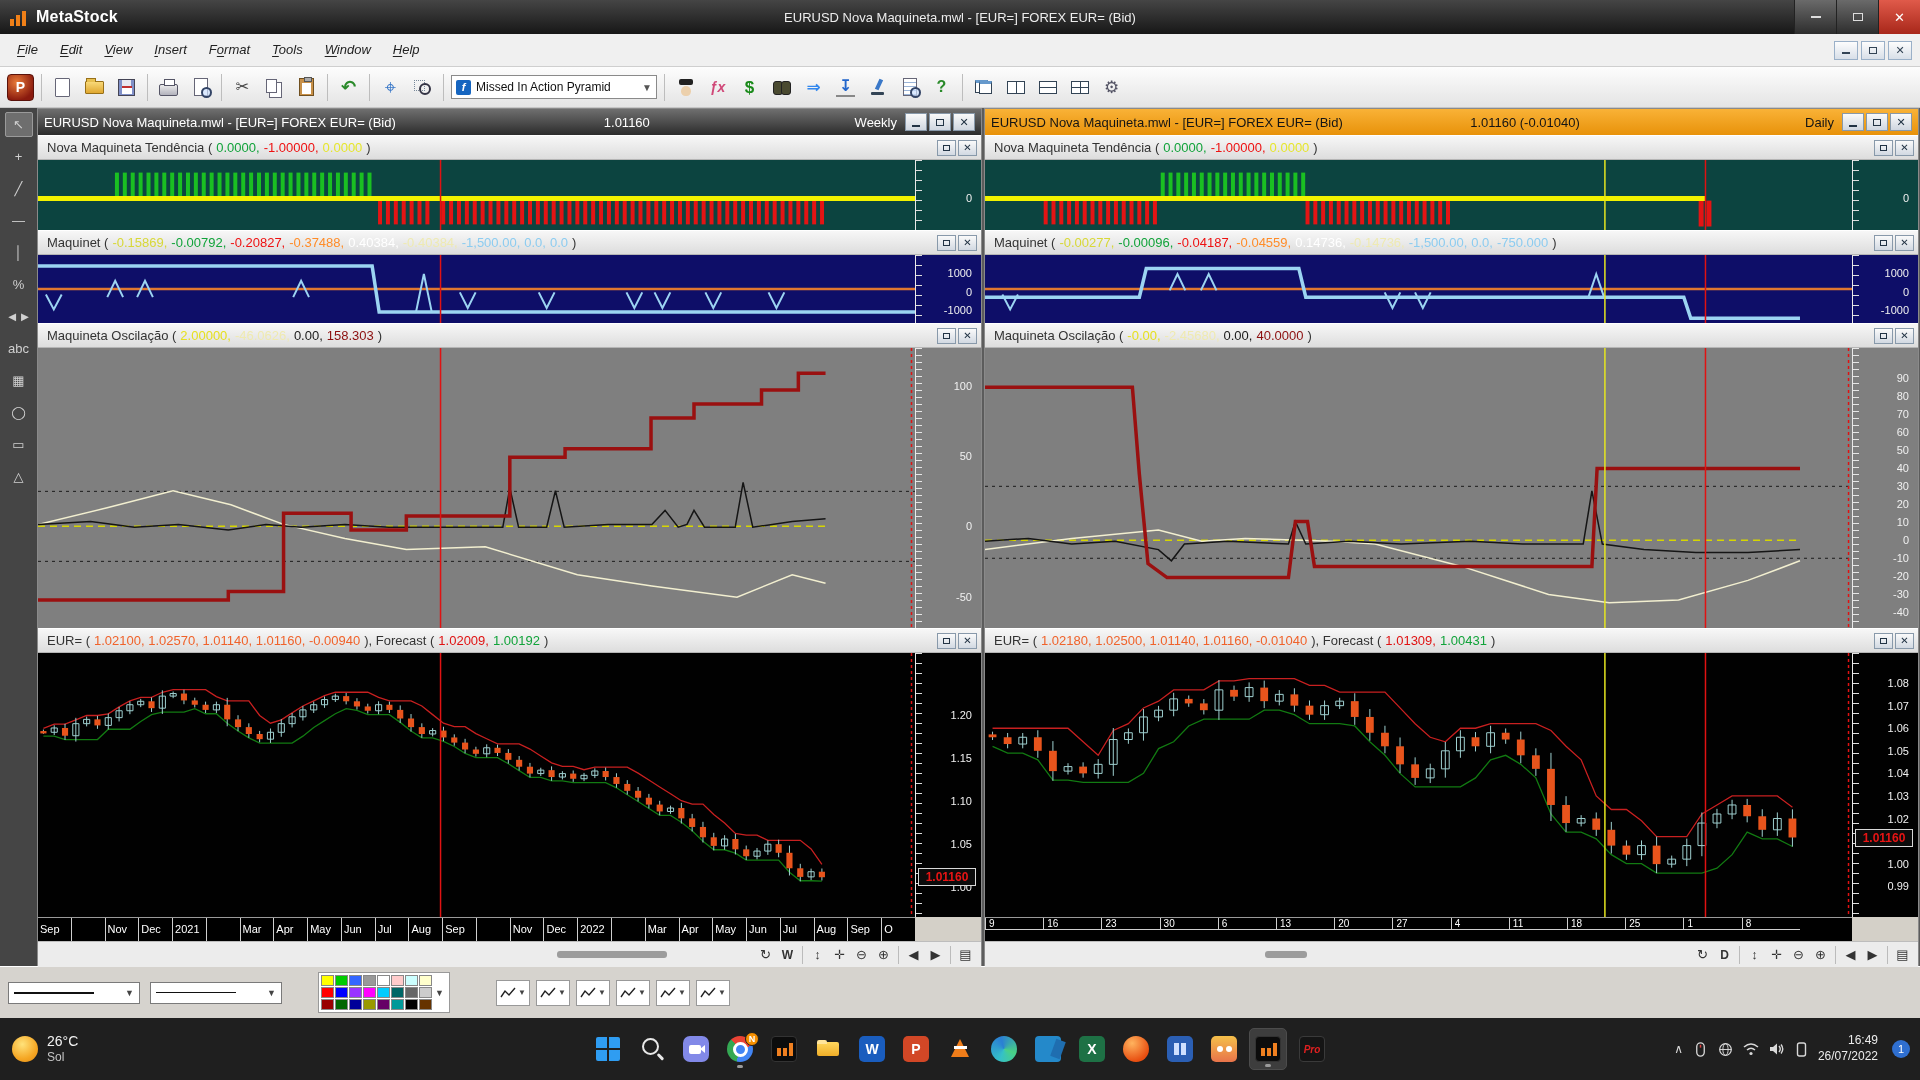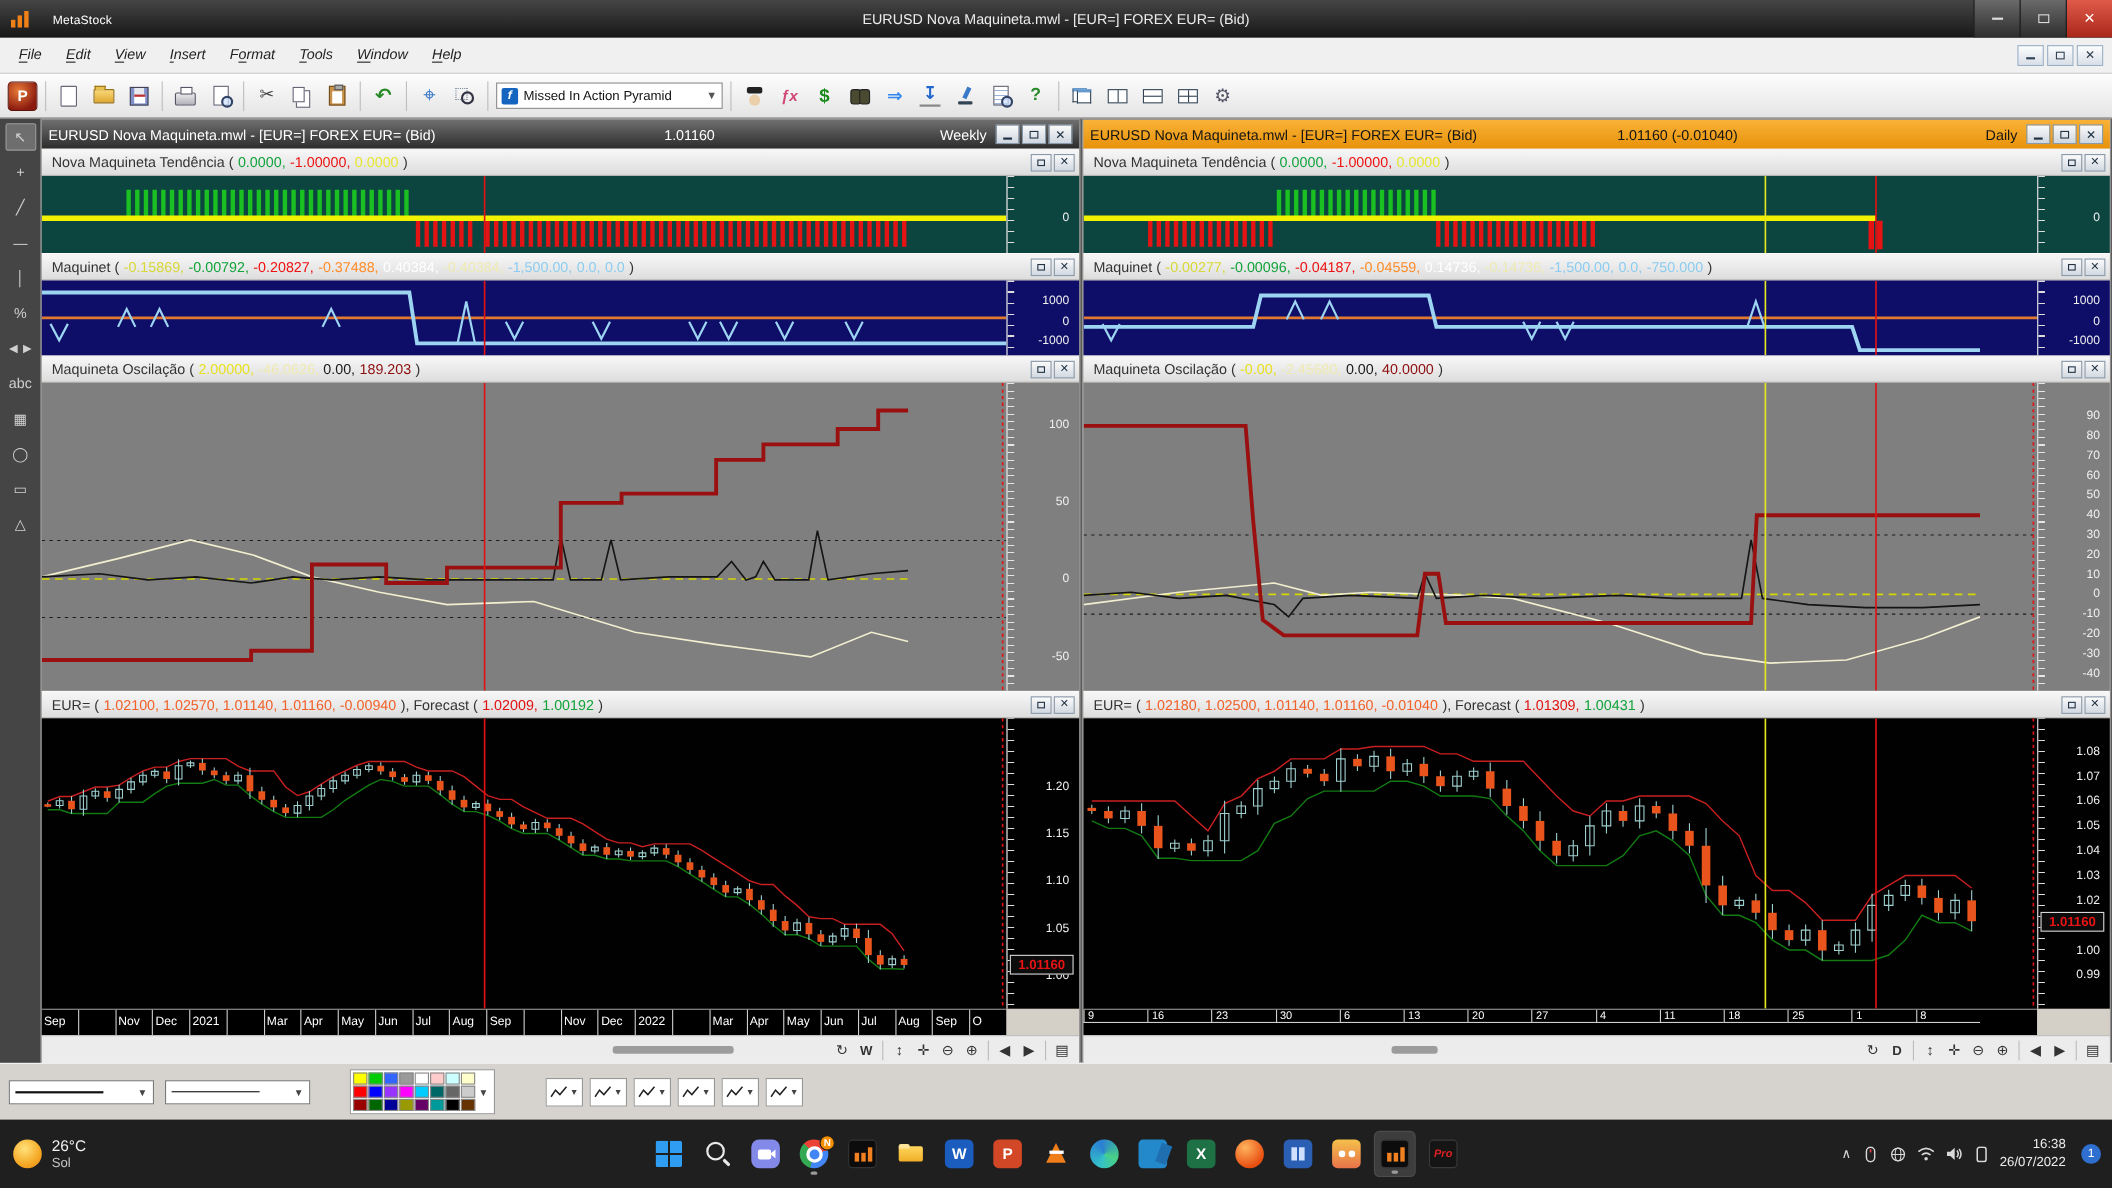--- a/index.html
+++ b/index.html
@@ -4,21 +4,21 @@
 <style>
   *{margin:0;padding:0;box-sizing:border-box;}
   html,body{width:1920px;height:1080px;overflow:hidden;background:#000;}
   body{font-family:"Liberation Sans","DejaVu Sans",sans-serif;-webkit-font-smoothing:antialiased;}
 
   
   .titlebar{height:34px;background:linear-gradient(#454545,#171717);display:flex;align-items:center;position:relative;color:#fff;}
   .ms-logo{display:flex;align-items:flex-end;gap:2px;margin-left:10px;}
   .ms-logo .b{width:4px;background:#f08018;}
   .ms-logo .b1{height:7px}.ms-logo .b2{height:11px}.ms-logo .b3{height:15px}
-  .ms-logo .t{font-size:11px;font-weight:normal;margin-left:20px;letter-spacing:.2px;}
+  .ms-logo .t{font-size:16px;font-weight:bold;margin-left:8px;letter-spacing:.2px;}
   .tb-title{position:absolute;left:0;right:0;text-align:center;font-size:13px;color:#ececec;pointer-events:none;}
   .tb-btns{margin-left:auto;display:flex;height:100%;}
   .tb-btn{width:42px;height:100%;display:flex;align-items:center;justify-content:center;color:#ddd;font-size:13px;background:linear-gradient(#6a6a6a,#2d2d2d);border-left:1px solid #222;}
   .tb-btn.close{background:linear-gradient(#e05a4a,#a8271a);color:#fff;}
   .tb-btn .mini{width:10px;height:8px;border:1px solid #ddd;}
   .tb-btn .dash{width:10px;height:2px;background:#ddd;}
 
   
   .menubar{height:33px;background:#f0f0f0;border-bottom:1px solid #cfcfcf;display:flex;align-items:center;font-size:13px;color:#222;padding-left:6px;}
   .menu-item{padding:0 11px;line-height:32px;}
@@ -509,21 +509,21 @@
           </svg>
         </div>
       <div class="scale" style="background:#0e0e68;">
           <span class="lab" style="top: 26%;">1000</span>
           <span class="lab" style="top: 54%;">0</span>
           <span class="lab" style="top: 81%;">-1000</span>
         </div>
     </div>
 
     <div class="panel-head">
-      <span><span class="tok">Maquineta Oscilação (</span><span class="tok" style="color: rgb(230, 224, 32);">2.00000,</span><span class="tok" style="color: rgb(239, 234, 176);">-46.0626,</span><span class="tok" style="color: rgb(26, 26, 26);">0.00,</span><span class="tok" style="color: rgb(140, 14, 14);">189.203</span><span class="tok">)</span></span>
+      <span><span class="tok">Maquineta Oscilação (</span><span class="tok" style="color: rgb(230, 224, 32);">2.00000,</span><span class="tok" style="color: rgb(239, 234, 176);">-46.0626,</span><span class="tok" style="color: rgb(26, 26, 26);">0.00,</span><span class="tok" style="color: rgb(140, 14, 14);">158.303</span><span class="tok">)</span></span>
       <span class="ph-btns">
         <span class="ph-btn">
             <span class="mini"></span>
           </span>
         <span class="ph-btn">✕</span>
       </span>
     </div>
     <div class="panel-body" style="height:280px;">
       <div class="chart bg-grayp">
           <svg viewBox="0 0 1000 100" preserveAspectRatio="none">
@@ -1275,18 +1275,18 @@
       </svg>
     <svg width="16" height="14" viewBox="0 0 16 14">
         <polygon points="1,5 4,5 8,1.5 8,12.5 4,9 1,9" fill="#d8d8d8"></polygon>
         <path d="M10 4 Q12.5 7 10 10" fill="none" stroke="#d8d8d8" stroke-width="1.4"></path>
         <path d="M12 2.5 Q15.5 7 12 11.5" fill="none" stroke="#d8d8d8" stroke-width="1.4"></path>
       </svg>
     <svg width="13" height="15" viewBox="0 0 13 15">
         <rect x="2.5" y="1" width="8" height="13" rx="2" fill="none" stroke="#d8d8d8" stroke-width="1.4"></rect>
       </svg>
     <div class="clock">
-      <div>16:38</div>
+      <div>16:49</div>
       <div>26/07/2022</div>
     </div>
     <div class="nbadge">1</div>
   </div>
 </div>
 
 </body></html>

